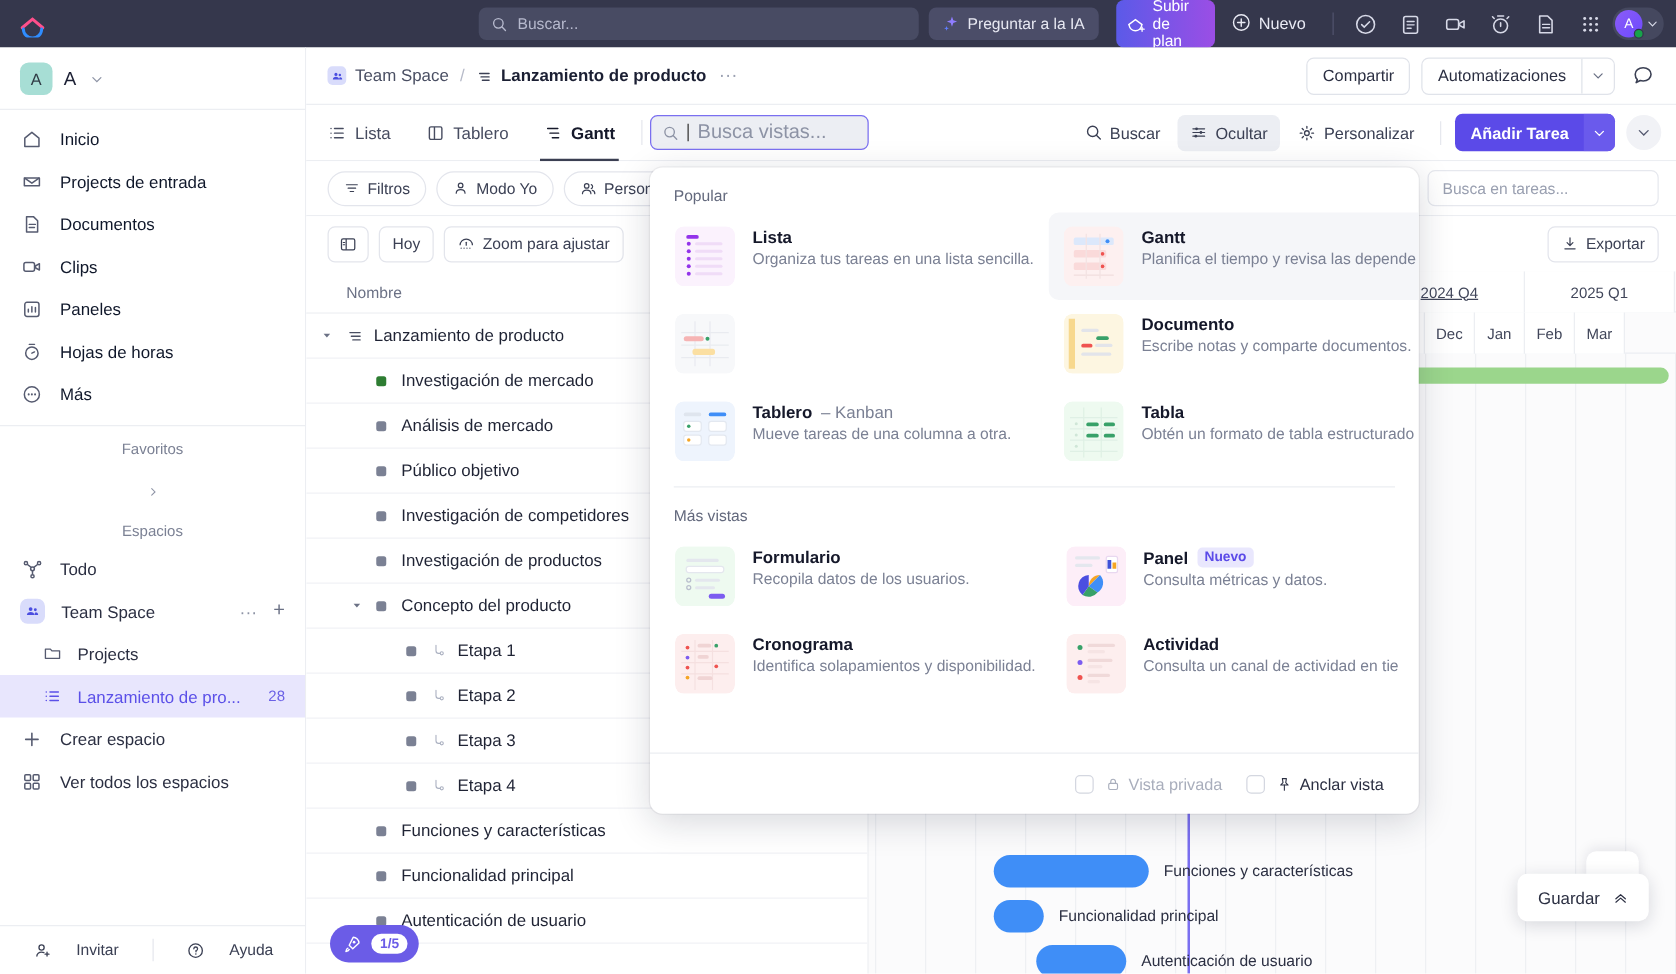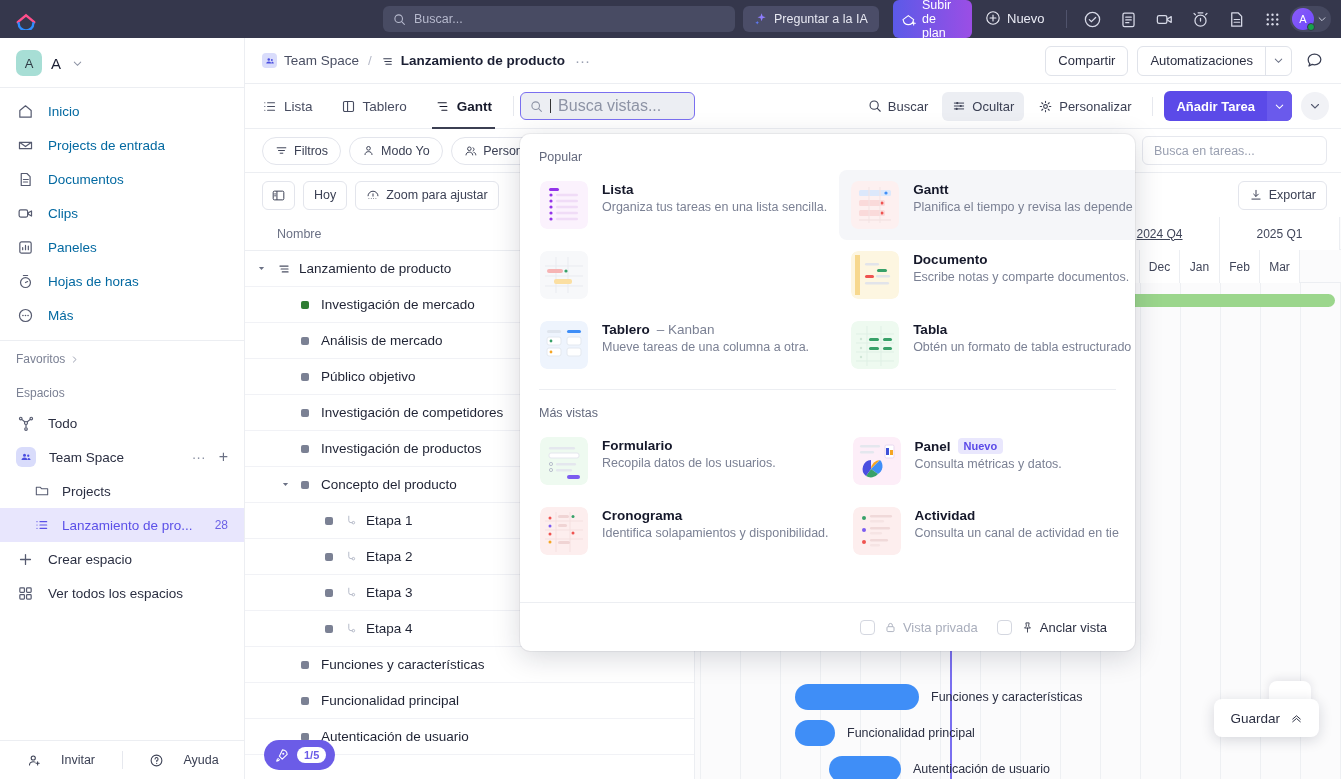--- a/index.html
+++ b/index.html
@@ -58,23 +58,23 @@
     background:#fff; border-right:1px solid #eceef2;
   }
   .ws-row { display:flex; align-items:center; gap:9px; padding: 12px 16px 11px 16px; }
   .ws-badge { width:26px;height:26px;border-radius:7px;background:#a7ded5;color:#2f3b45;
     font-size:13px;display:flex;align-items:center;justify-content:center;font-weight:500;}
   .ws-name { font-size:15px; color:#1b1f33; font-weight:500;}
   .ws-chev { color:#8d93a5; font-size:10px; margin-left:2px;}
   .sb-sep { height:1px; background:#eceef2; margin: 0; }
   .nav { padding: 6px 0 2px 0; }
   .nav-item { display:flex; align-items:center; gap:14px; height:34px; padding: 0 16px; cursor:pointer;
-    font-size:13.5px; color:#0369a1; }
+    font-size:13.5px; color:#0f172a; }
   .nav-item .ic { width:18px;height:18px;display:flex;align-items:center;justify-content:center;color:#565b70;}
-  .sec-label { font-size:12px; color:#7b8194; padding: 11px 16px 6px 16px; display:flex; align-items:center; gap:5px;}
+  .sec-label { font-size:12px; color:#7b8194; padding: 11px 16px 6px 16px; display:flex; align-items:center; gap:23px;flex-direction:column;}
   .space-item { display:flex; align-items:center; gap:13px; height:34px; padding: 0 16px; font-size:13.5px; color:#2b2f42; }
   .space-item .ic { width:19px; height:19px; display:flex;align-items:center;justify-content:center;}
   .sq-icon { width:20px;height:20px;border-radius:6px;background:#d9dcfb; display:flex;align-items:center;justify-content:center;}
   .space-item .spacer { flex:1; }
   .ell { color:#8d93a5; font-size:14px; }
   .plus { color:#6b7185; font-size:16px; }
   .sub-item { display:flex; align-items:center; gap:12px; height:34px; padding: 0 16px 0 34px; font-size:13.5px; color:#2b2f42;}
   .sub-item.active { background:#e8e6fd; color:#5b50e8; font-weight:500; border-radius:0; }
   .sub-item .cnt { margin-left:auto; font-size:12px; color:#6b61e6; }
   .sub-item .lbl { overflow:hidden; white-space:nowrap; text-overflow:ellipsis; max-width:135px;}

